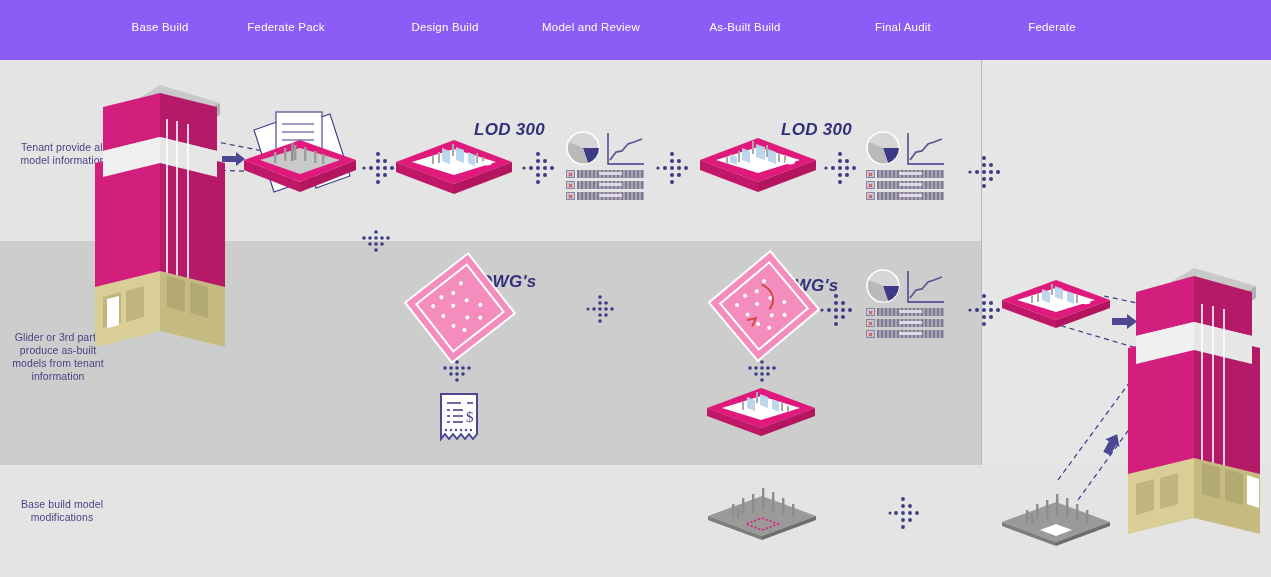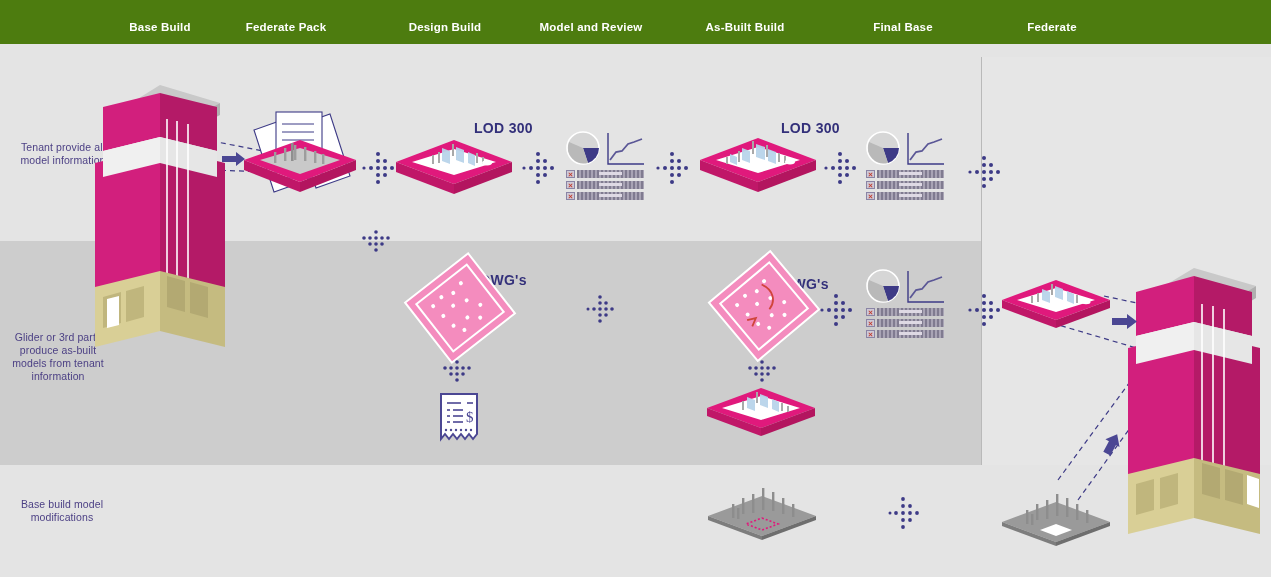--- a/index.html
+++ b/index.html
@@ -1,39 +1,39 @@
 <!DOCTYPE html>
 <html><head>
 <meta charset="utf-8">
 <style>
   html,body{margin:0;padding:0;background:#e4e4e4;}
   body{font-family:"Liberation Sans","DejaVu Sans",sans-serif;}
   #stage{position:relative;width:1271px;height:577px;overflow:hidden;background:#e4e4e4;}
 
   
-  .header{position:absolute;left:0;top:0;width:1271px;height:44px;background:#4d7c0f;font-weight:bold;}
+  .header{position:absolute;left:0;top:0;width:1271px;height:60px;background:#8b5cf6;}
   .tab{position:absolute;top:21px;transform:translateX(-50%);color:#ffffff;font-size:11.5px;
        letter-spacing:.2px;white-space:nowrap;}
 
   
   .band{position:absolute;left:0;}
   .band-a{top:57px;width:981px;height:184px;background:#e4e4e4;}
   .band-b{top:241px;width:981px;height:224px;background:#cdcdcd;}
   .band-c{top:465px;width:1271px;height:112px;background:#e4e4e4;}
   .band-right-top{position:absolute;left:981px;top:57px;width:290px;height:408px;background:#e6e6e6;}
   .divider{position:absolute;left:981px;top:57px;width:1px;height:408px;background:#b9b9b9;}
 
   
   .rowlabel{position:absolute;color:#4b3f84;font-size:10.5px;line-height:13px;text-align:center;
             width:170px;letter-spacing:.1px;}
 
   
   .node{position:absolute;}
-  .cap{position:absolute;color:#33307a;font-size:14px;font-weight:bold;white-space:nowrap;
-       letter-spacing:.3px;}
+  .cap{position:absolute;color:#33307a;font-size:17px;font-weight:bold;white-space:nowrap;
+       letter-spacing:.3px;font-style:italic;}
 
   
   .dotarrow{position:absolute;width:34px;height:36px;}
 
   
   .report{position:absolute;width:80px;height:70px;}
   .rep-rows{position:absolute;left:0;top:40px;width:78px;}
   .rep-row{position:relative;height:8px;margin-bottom:3px;display:flex;align-items:center;}
   .rep-x{width:9px;height:8px;background:#cfc9d6;border:1px solid #8a84a5;box-sizing:border-box;
          position:relative;flex:0 0 auto;}
@@ -57,21 +57,21 @@
   <div class="band band-c"></div>
   <div class="band-right-top"></div>
   <div class="divider"></div>
 
   <div class="header">
     <div class="tab" style="left:160px">Base Build</div>
     <div class="tab" style="left:286px">Federate Pack</div>
     <div class="tab" style="left:445px">Design Build</div>
     <div class="tab" style="left:591px">Model and Review</div>
     <div class="tab" style="left:745px">As-Built Build</div>
-    <div class="tab" style="left:903px">Final Base</div>
+    <div class="tab" style="left:903px">Final Audit</div>
     <div class="tab" style="left:1052px">Federate</div>
   </div>
 
   <div class="rowlabel" style="left:-22px;top:141px">Tenant provide all<br>model information</div>
   <div class="rowlabel" style="left:-27px;top:331px">Glider or 3rd party<br>produce  as-built<br>models from tenant<br>information</div>
   <div class="rowlabel" style="left:-23px;top:498px">Base build model<br>modifications</div>
 
   <div class="cap" style="left:474px;top:120px">LOD 300</div>
   <div class="cap" style="left:781px;top:120px">LOD 300</div>
   <div class="cap" style="left:480px;top:272px">DWG's</div>

